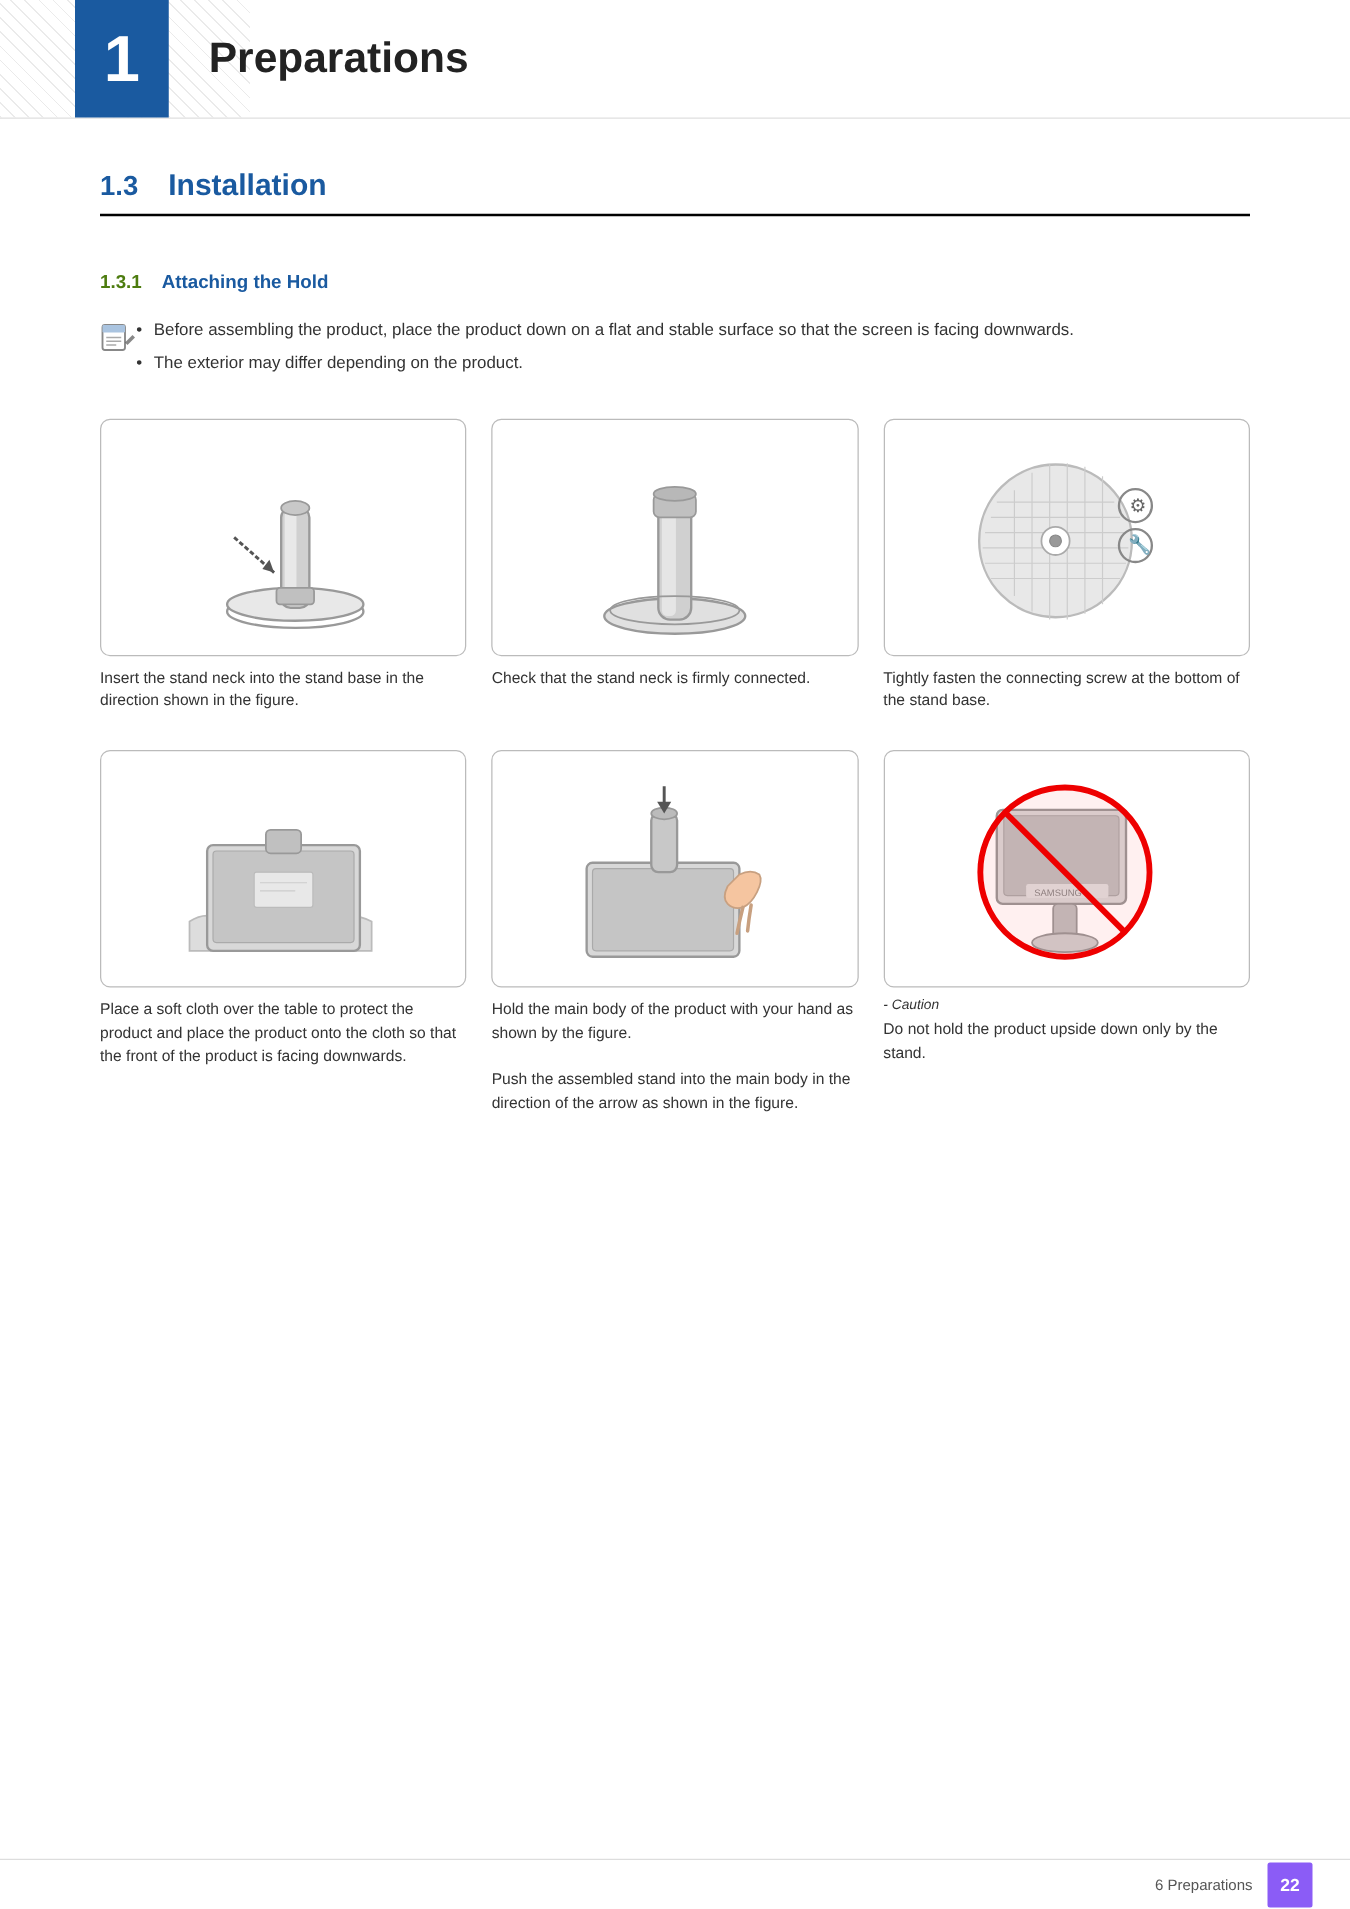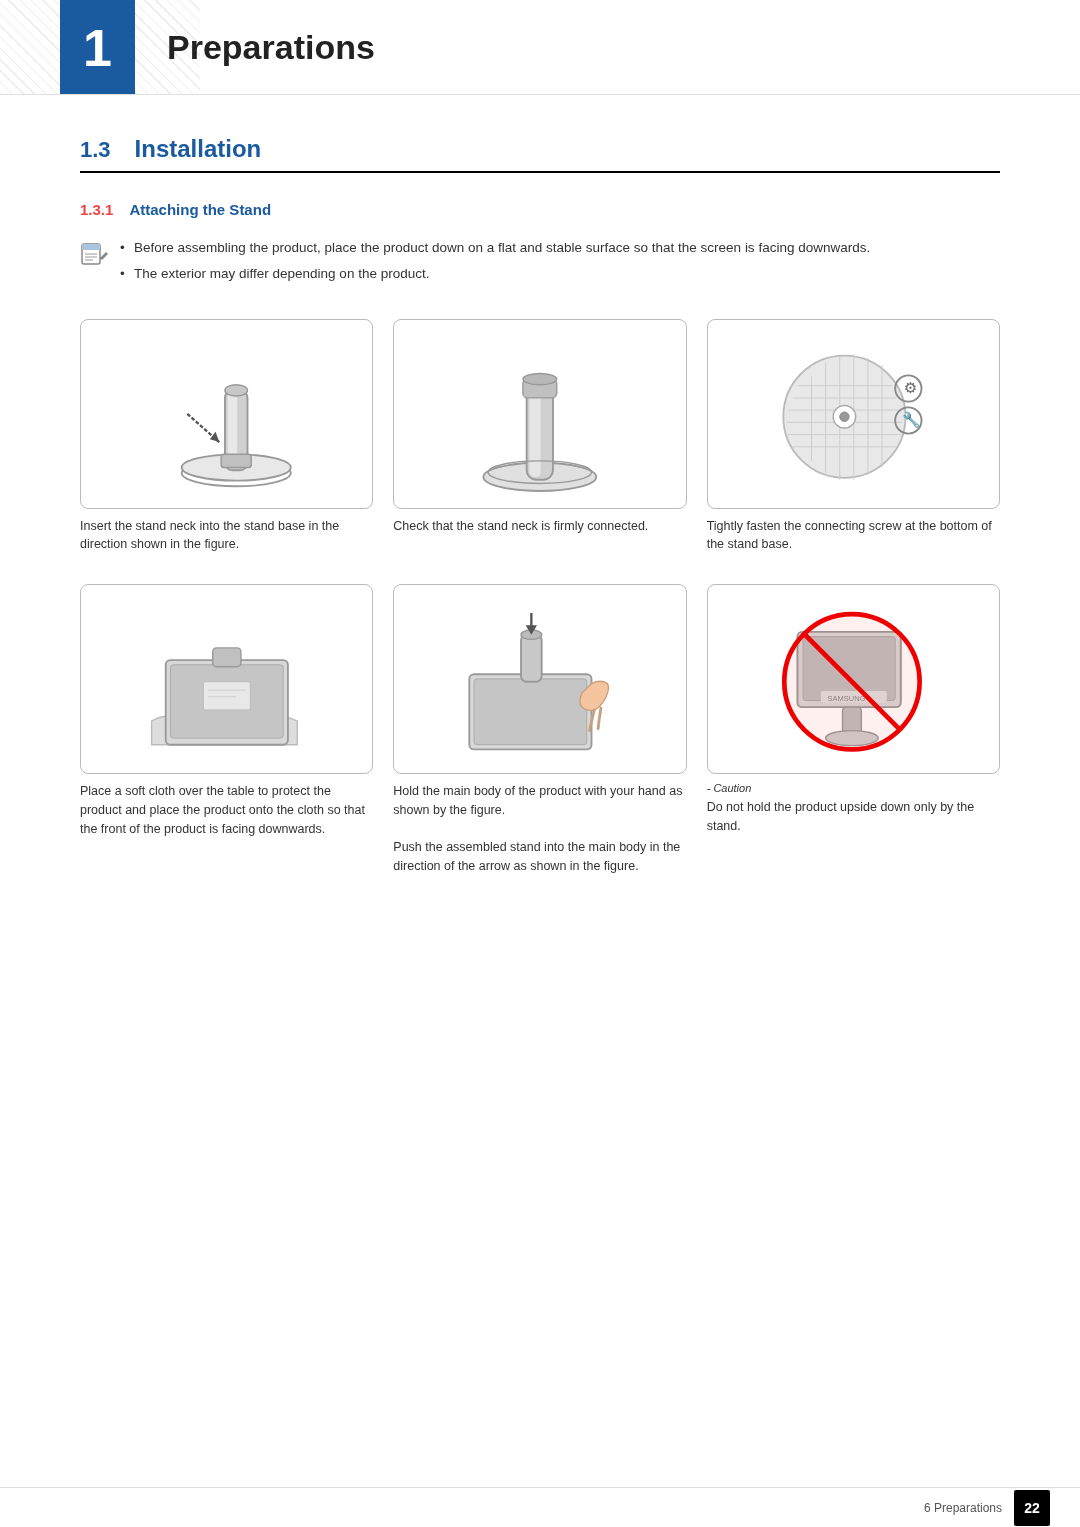--- a/index.html
+++ b/index.html
@@ -98,34 +98,35 @@
     .subsection-header {
       display: flex;
       align-items: baseline;
       gap: 16px;
       margin-bottom: 20px;
     }
 
     .subsection-number {
       font-size: 15px;
       font-weight: bold;
-      color: #ef4444;
+      color: #4d7c0f;
+      margin-top: 16px;
     }
 
     .subsection-title {
       font-size: 15px;
       font-weight: bold;
       color: #1a5aa0;
     }
 
     
     .notes-area {
       display: flex;
       align-items: flex-start;
-      gap: 12px;
+      gap: 1px;
       margin-bottom: 28px;
     }
 
     .note-icon {
       width: 28px;
       height: 28px;
       flex-shrink: 0;
       margin-top: 2px;
     }
 
@@ -206,21 +207,21 @@
       border-top: 1px solid #ddd;
     }
 
     .footer-text {
       font-size: 12px;
       color: #555;
       margin-right: 12px;
     }
 
     .footer-page {
-      background: #000000;
+      background: #8b5cf6;
       color: #fff;
       font-size: 14px;
       font-weight: bold;
       width: 36px;
       height: 36px;
       display: flex;
       align-items: center;
       justify-content: center;
       border-radius: 2px;
     }
@@ -245,21 +246,21 @@
 
 <div class="content">
 
   <div class="section-header">
     <span class="section-number">1.3</span>
     <span class="section-title">Installation</span>
   </div>
 
   <div class="subsection-header">
     <span class="subsection-number">1.3.1</span>
-    <span class="subsection-title">Attaching the Stand</span>
+    <span class="subsection-title">Attaching the Hold</span>
   </div>
 
   <div class="notes-area">
 
     <div class="note-icon">
       <svg viewBox="0 0 28 28" xmlns="http://www.w3.org/2000/svg">
         <rect x="2" y="4" width="18" height="20" rx="2" fill="none" stroke="#888" stroke-width="1.5"></rect>
         <rect x="2" y="4" width="18" height="6" rx="1" fill="#aac4e0"></rect>
         <line x1="5" y1="14" x2="17" y2="14" stroke="#aaa" stroke-width="1.2"></line>
         <line x1="5" y1="17" x2="17" y2="17" stroke="#aaa" stroke-width="1.2"></line>

